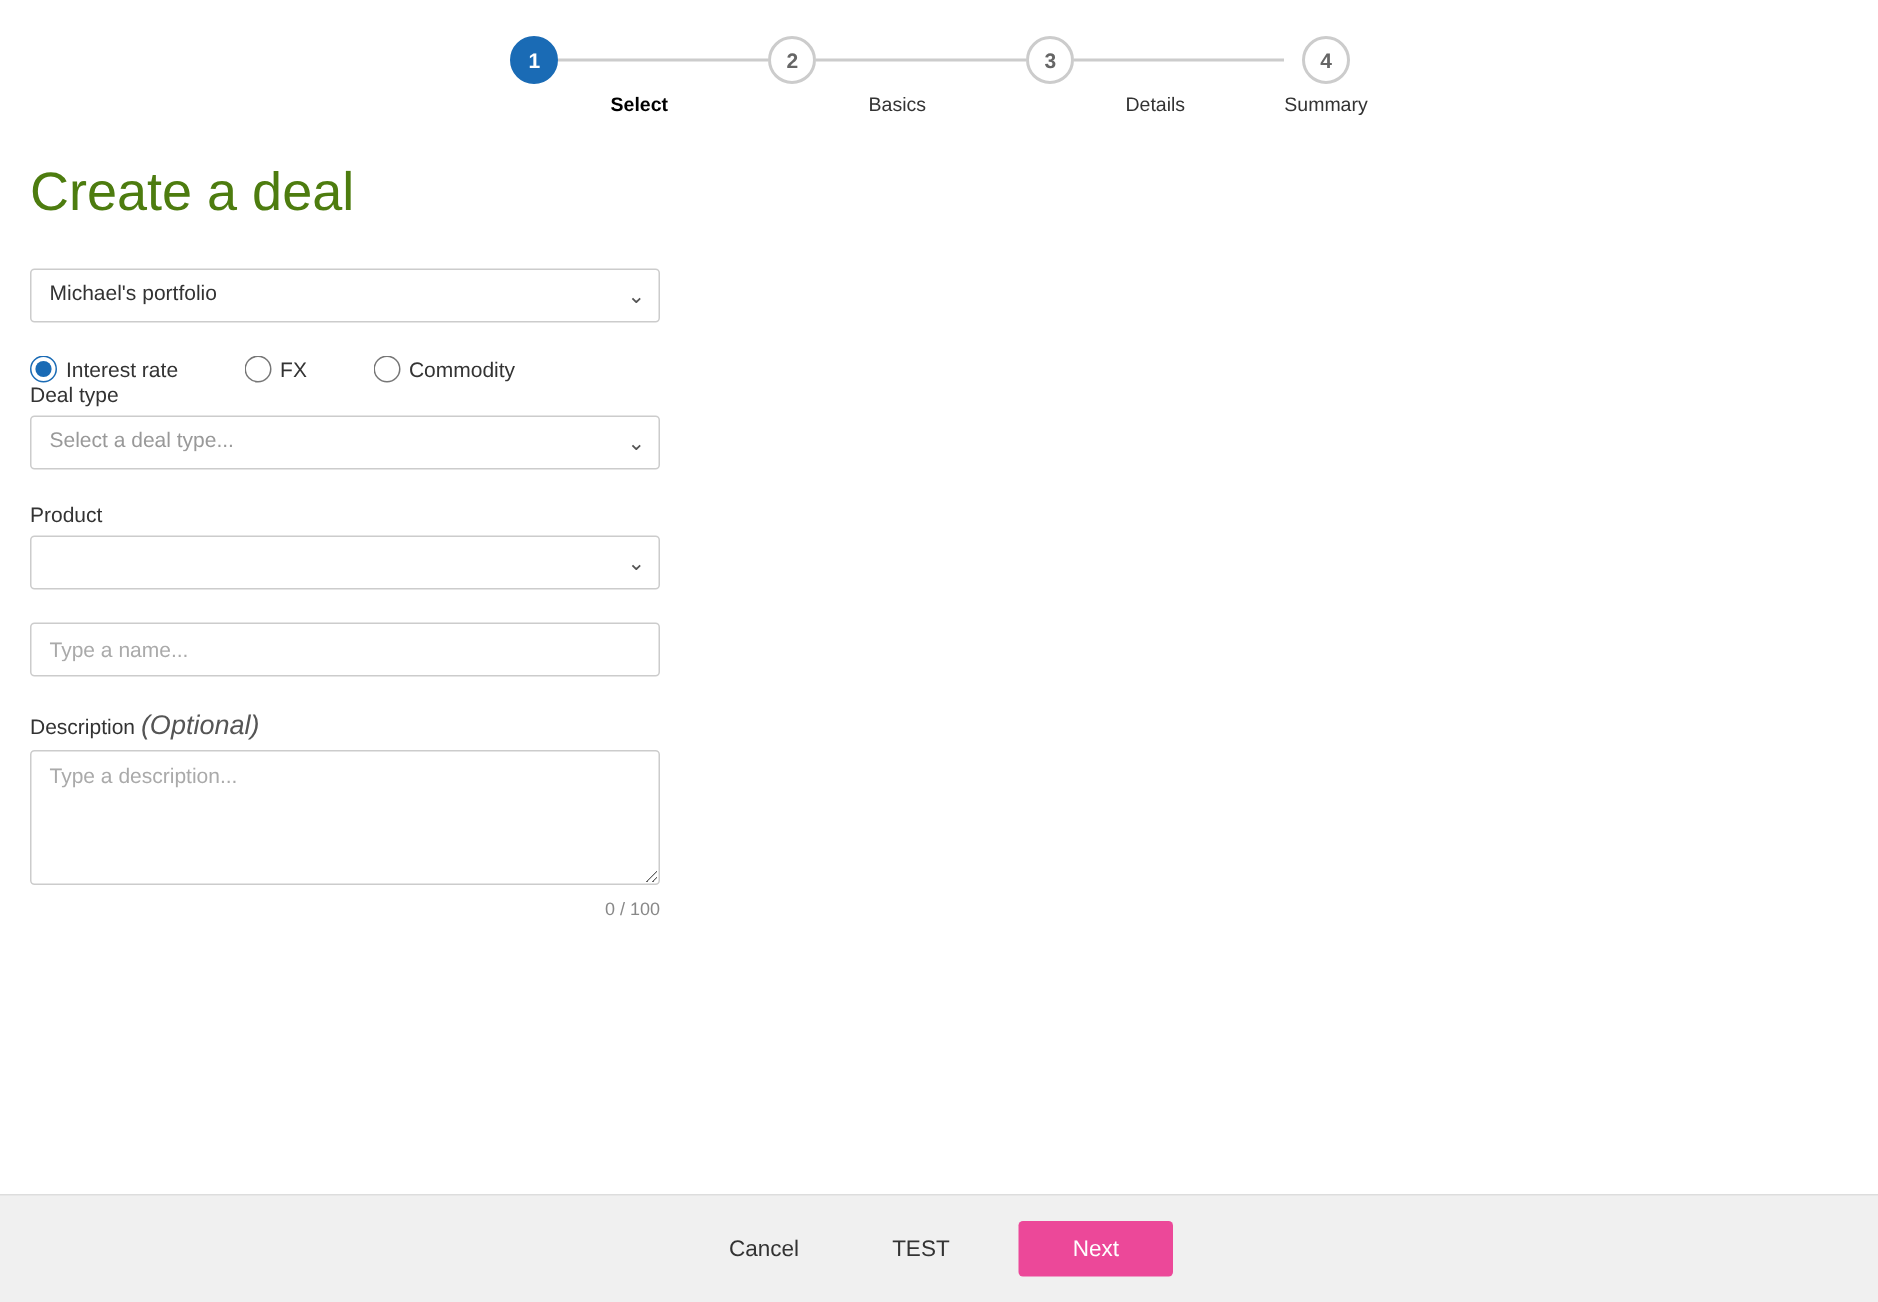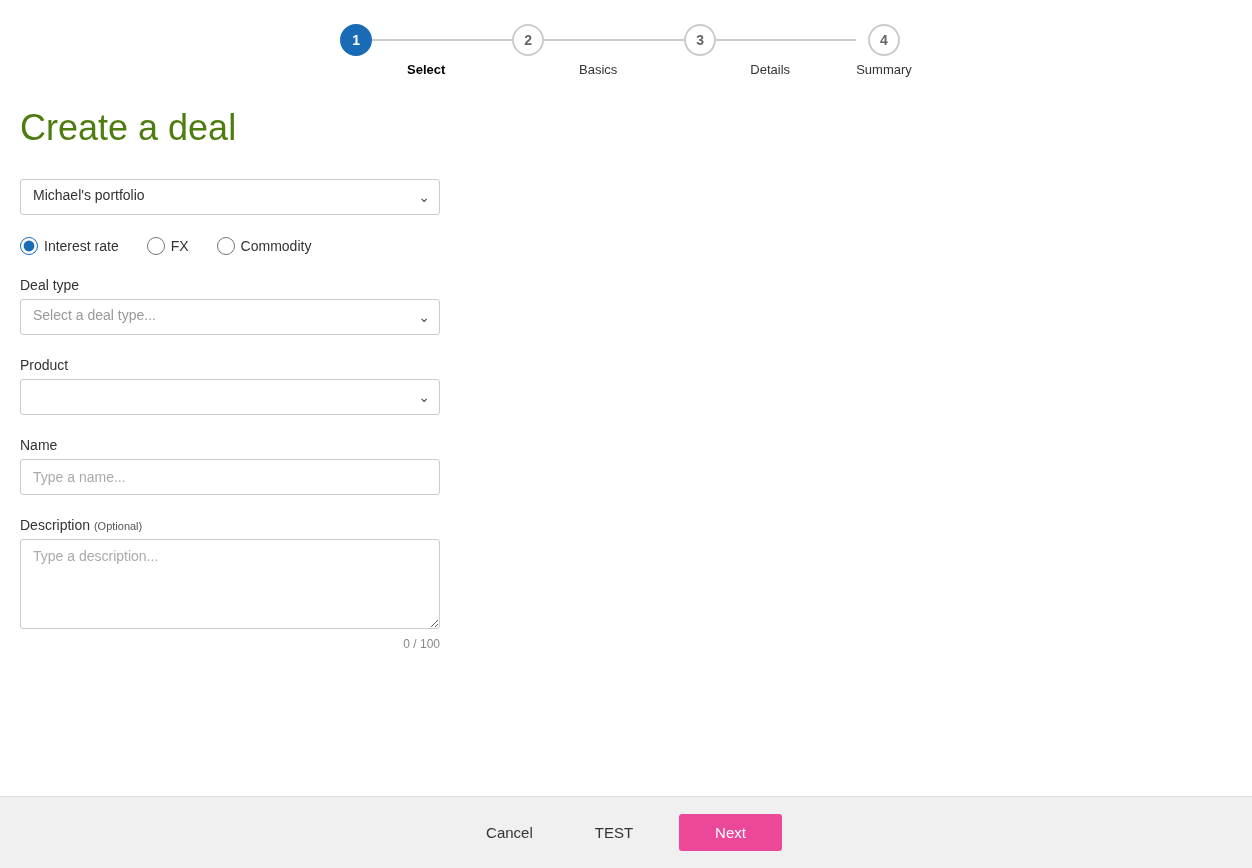--- a/index.html
+++ b/index.html
@@ -109,21 +109,22 @@
     }
 
     .form-label {
       display: block;
       font-size: 14px;
       color: #333;
       margin-bottom: 6px;
     }
 
     .form-label .optional {
-      font-size: 11px;
+      font-style: italic;
+      font-size: 18px;
       color: #555;
     }
 
     .form-select-wrapper {
       position: relative;
       width: 420px;
     }
 
     .form-select {
       width: 100%;
@@ -148,22 +149,21 @@
       top: 50%;
       transform: translateY(-50%);
       pointer-events: none;
       color: #555;
       font-size: 14px;
     }
 
     .radio-group {
       display: flex;
       align-items: center;
-      gap: 28px;
-      margin-bottom: 22px;
+      gap: 44px;
     }
 
     .radio-item {
       display: flex;
       align-items: center;
       gap: 6px;
       cursor: pointer;
     }
 
     .radio-input {
@@ -339,21 +339,20 @@
       <label class="form-label">Product</label>
       <div class="form-select-wrapper">
         <select class="form-select">
           <option value="" disabled="" selected=""></option>
         </select>
         <span class="chevron-icon">⌄</span>
       </div>
     </div>
 
     <div class="form-group">
-      <label class="form-label">Name</label>
       <input class="form-input" type="text" placeholder="Type a name..." style="">
     </div>
 
     <div class="form-group">
       <label class="form-label">
         <span>Description</span>&nbsp;<span class="optional">(Optional)</span>
       </label>
       <textarea class="form-textarea" placeholder="Type a description..." style=""></textarea>
       <div class="char-count">0 / 100</div>
     </div>

